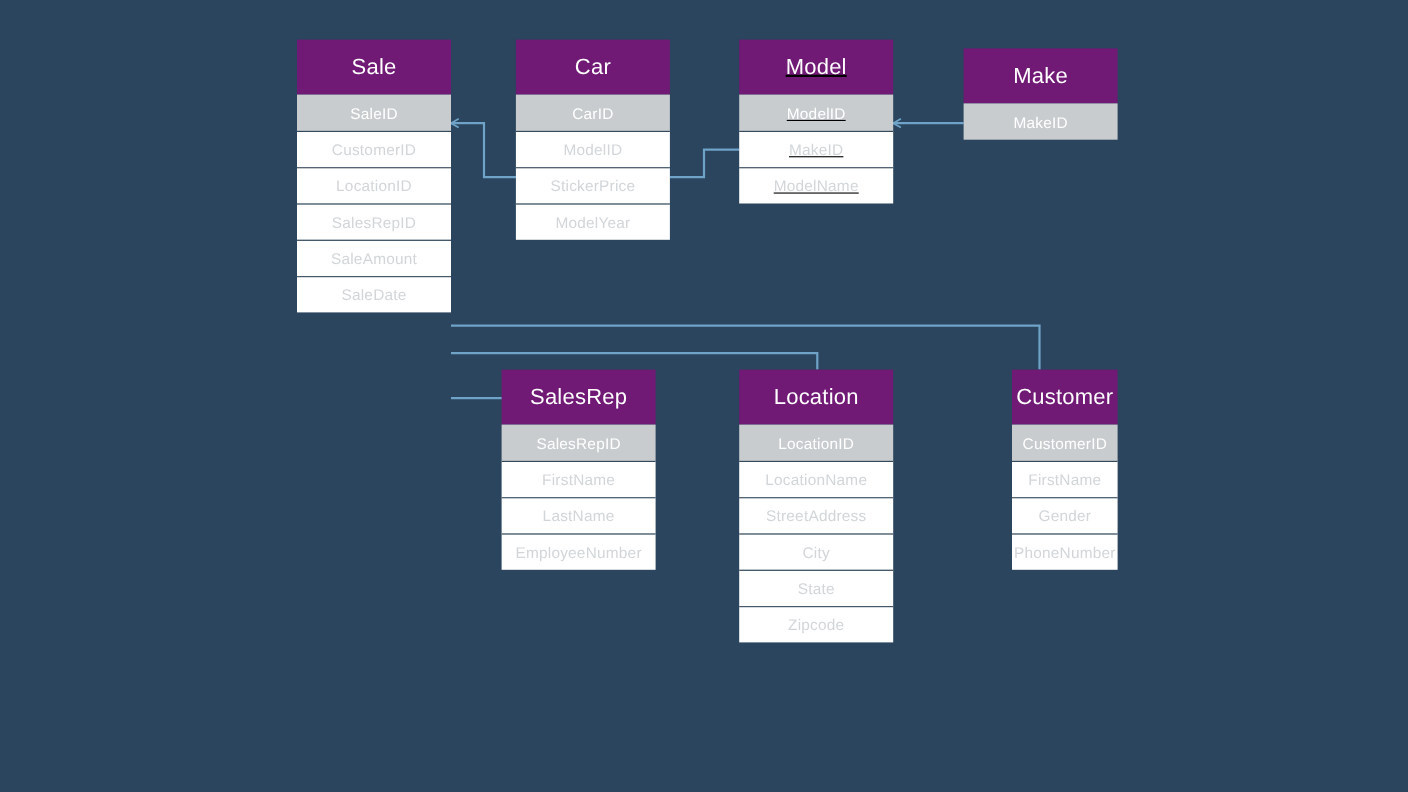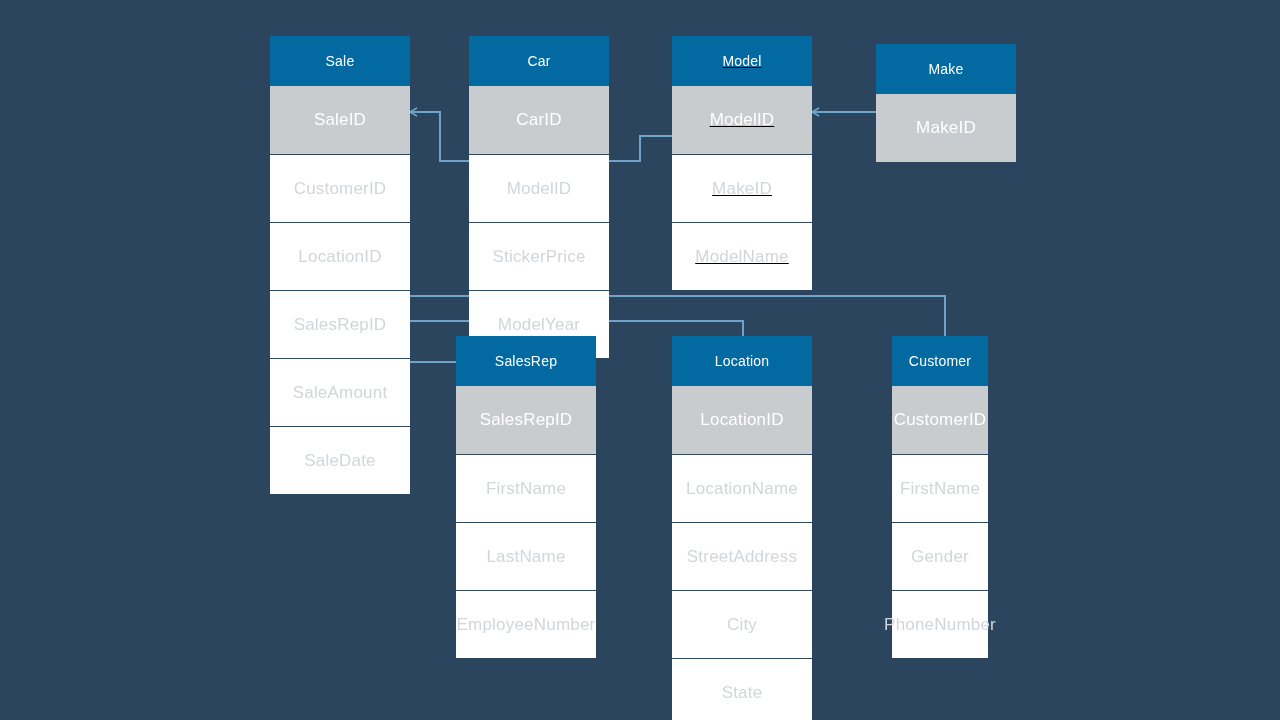--- a/index.html
+++ b/index.html
@@ -22,33 +22,33 @@
     z-index: 1;
   }
   .table {
     position: absolute;
     width: 140px;
     z-index: 2;
     background: transparent;
   }
   .tbl-header {
     height: 50px;
-    background: #0369a1;
+    background: #701a75;
     color: #ffffff;
-    font-size: 14px;
+    font-size: 20px;
     display: flex;
     align-items: center;
     justify-content: center;
     letter-spacing: 0.2px;
   }
   .tbl-row {
-    height: 68px;
+    height: 33px;
     background: #ffffff;
     color: #d2d6d9;
-    font-size: 17px;
+    font-size: 14px;
     display: flex;
     align-items: center;
     justify-content: center;
     border-top: 1.5px solid #33495c;
     letter-spacing: 0.2px;
     white-space: nowrap;
   }
   .tbl-row.pk {
     background: #c8ccce;
     color: #ffffff;
@@ -108,21 +108,21 @@
       </div>
       <div class="table" style="left: 672px; top: 336px;">
         <div class="tbl-header">Location</div>
         <div class="tbl-row pk">LocationID</div>
         <div class="tbl-row">LocationName</div>
         <div class="tbl-row">StreetAddress</div>
         <div class="tbl-row">City</div>
         <div class="tbl-row">State</div>
         <div class="tbl-row">Zipcode</div>
       </div>
-      <div class="table" style="left: 848px; top: 336px; padding-left: 44px;">
+      <div class="table" style="left: 876px; top: 336px; padding-left: 44px;">
         <div class="tbl-header">Customer</div>
         <div class="tbl-row pk">CustomerID</div>
         <div class="tbl-row">FirstName</div>
         <div class="tbl-row">Gender</div>
         <div class="tbl-row">PhoneNumber</div>
       </div>
     </div>
 
 </div>
 

